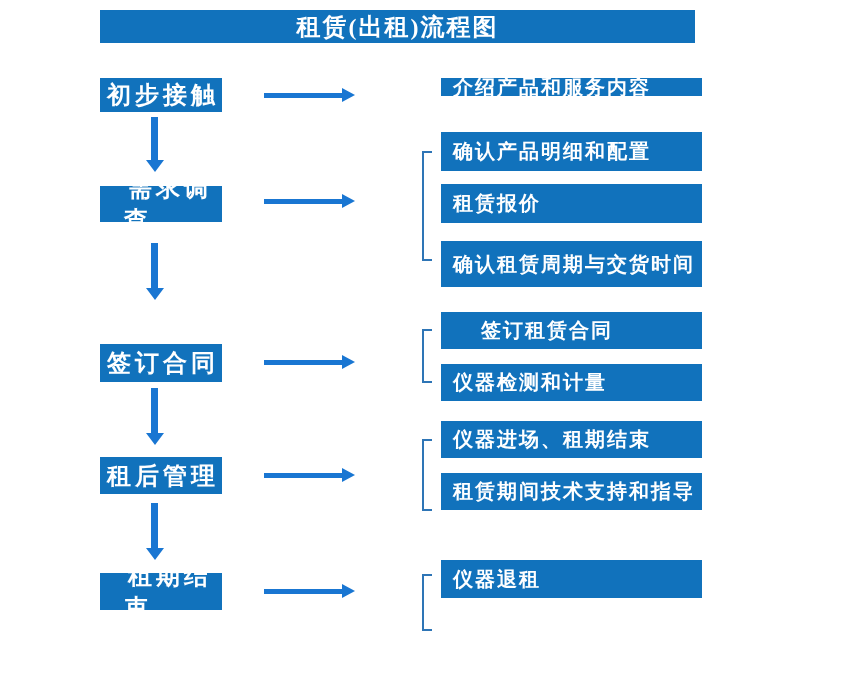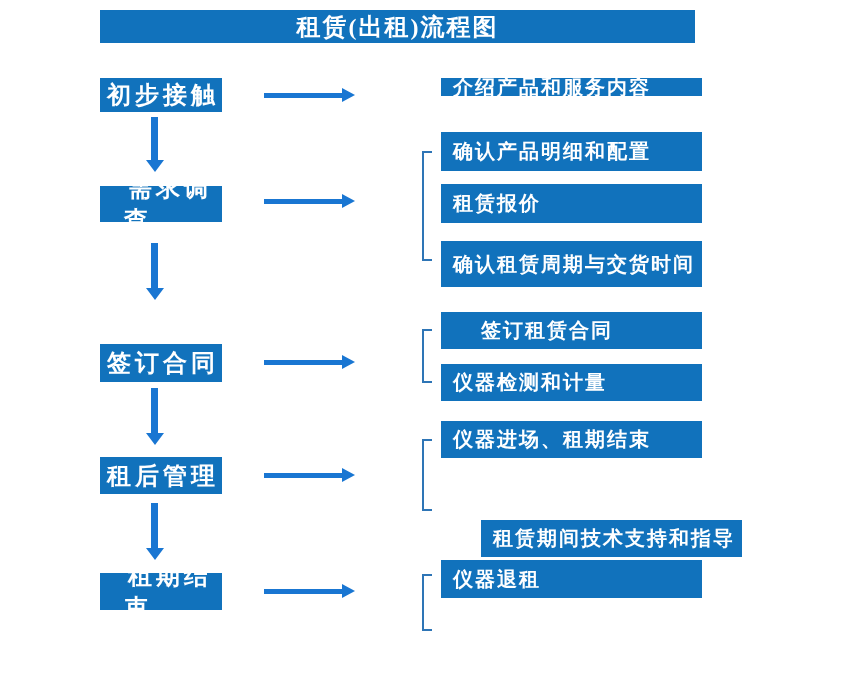--- a/index.html
+++ b/index.html
@@ -102,17 +102,17 @@
   <div class="box detail" style="top:78px;height:18px;">介绍产品和服务内容</div>
 
   <div class="box detail" style="top:132px;height:39px;">确认产品明细和配置</div>
   <div class="box detail" style="top:184px;height:39px;">租赁报价</div>
   <div class="box detail" style="top:241px;height:46px;">确认租赁周期与交货时间</div>
 
   <div class="box detail" style="top:312px;height:37px;padding-left:40px;">签订租赁合同</div>
   <div class="box detail" style="top:364px;height:37px;">仪器检测和计量</div>
 
   <div class="box detail" style="top:421px;height:37px;">仪器进场、租期结束</div>
-  <div class="box detail" style="top:520px;height:37px;margin-left:40px;">租赁期间技术支持和指导</div>
+  <div class="box detail" style="top:473px;height:37px;">租赁期间技术支持和指导</div>
 
   <div class="box detail" style="top:560px;height:38px;">仪器退租</div>
 
 </div>
 
 </body></html>

